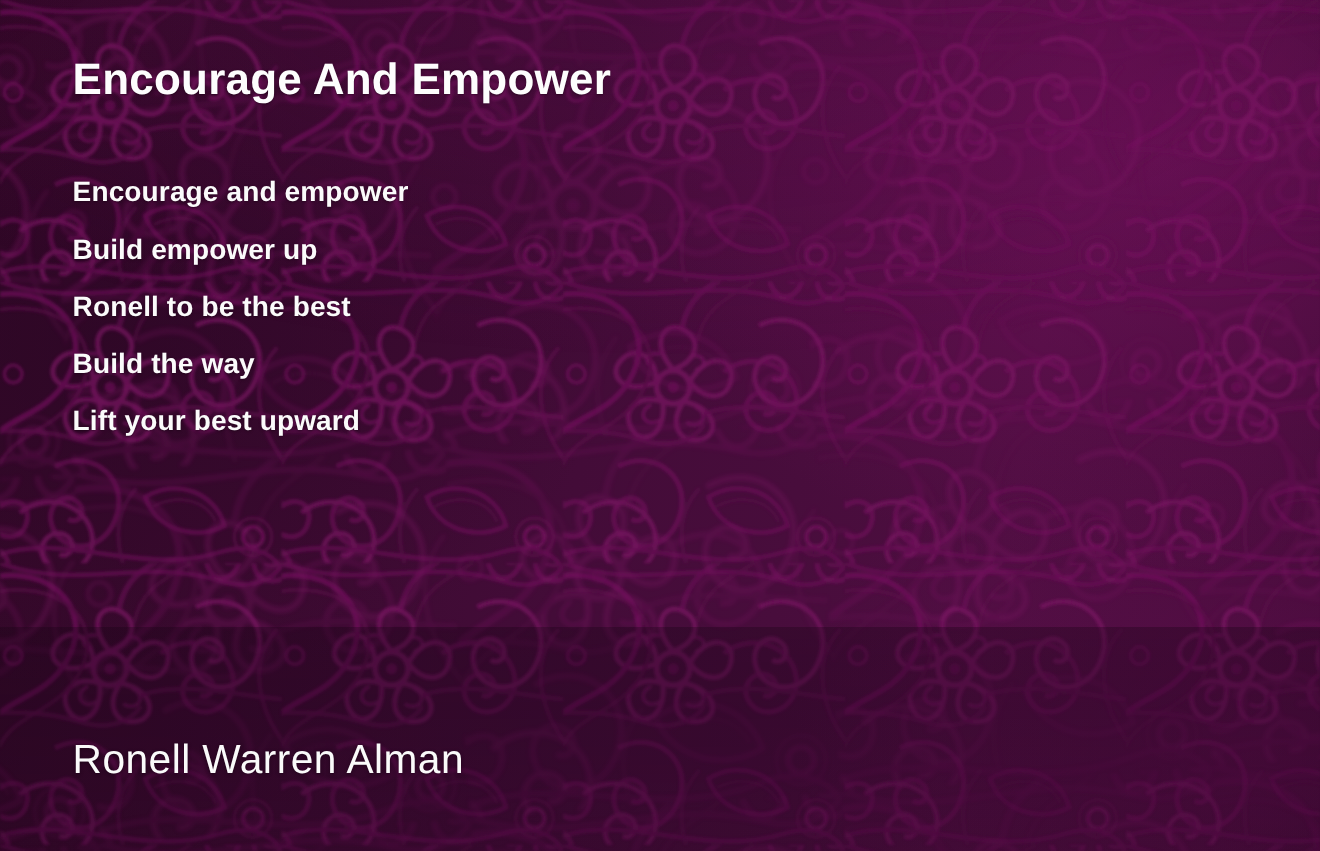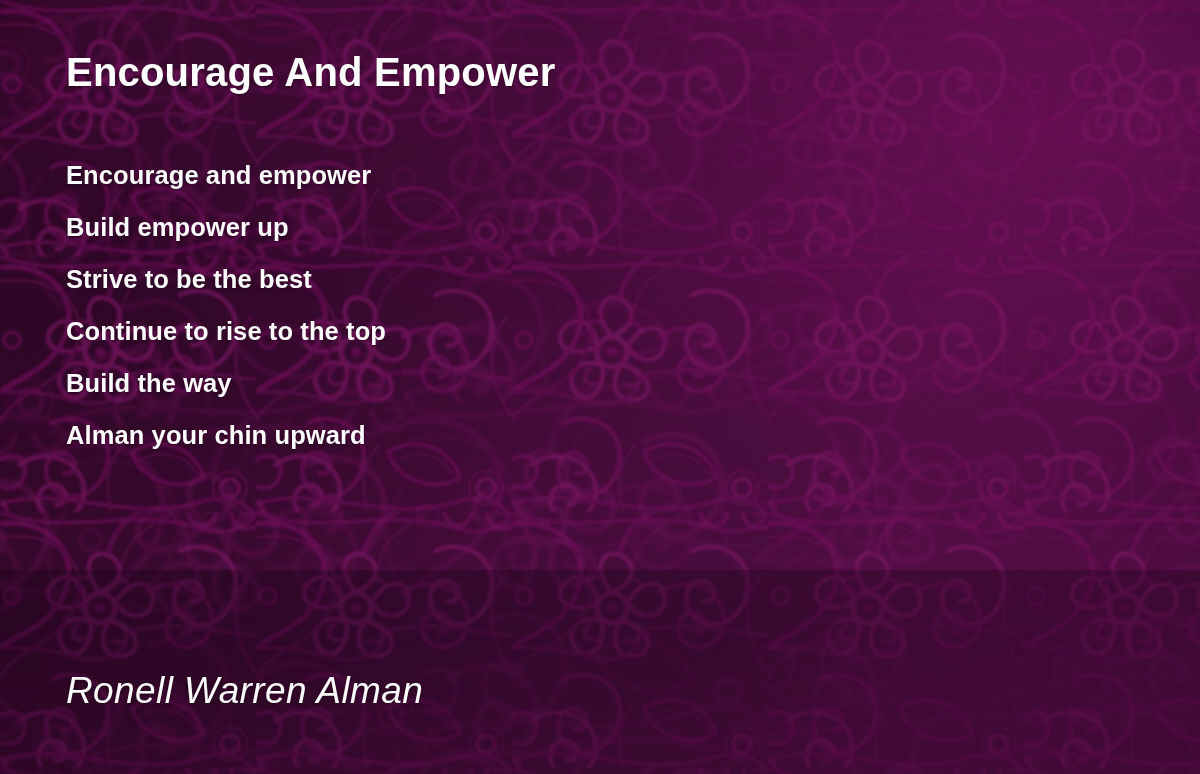--- a/index.html
+++ b/index.html
@@ -101,21 +101,20 @@
     white-space: nowrap;
     text-shadow: 0 1px 2px rgba(20,2,16,0.5);
   }
 
   #poem-author {
     position: absolute;
     left: 66px;
     top: 672px;
     margin: 0;
     font-size: 37px;
-    font-style: italic;
     font-weight: normal;
     line-height: 1;
     color: #fafafa;
     letter-spacing: 0.4px;
     white-space: nowrap;
     text-shadow: 0 1px 3px rgba(18,2,15,0.55);
   }
 </style>
 </head>
 <body>
@@ -201,22 +200,21 @@
   <div id="bg-lower-band"></div>
   <div class="bg-layer" id="bg-vignette"></div>
 
   <div id="content">
 
     <h1 id="poem-title">Encourage And Empower</h1>
 
     <ul id="poem-body">
       <li>Encourage and empower</li>
       <li>Build empower up</li>
-      <li>Strive to be the best</li>
-      <li>Continue to rise to the top</li>
+      <li>Ronell to be the best</li>
       <li>Build the way</li>
-      <li>Alman your chin upward</li>
+      <li>Lift your best upward</li>
     </ul>
 
     <div id="poem-author">Ronell Warren Alman</div>
 
   </div>
 </div>
 
 </body></html>

